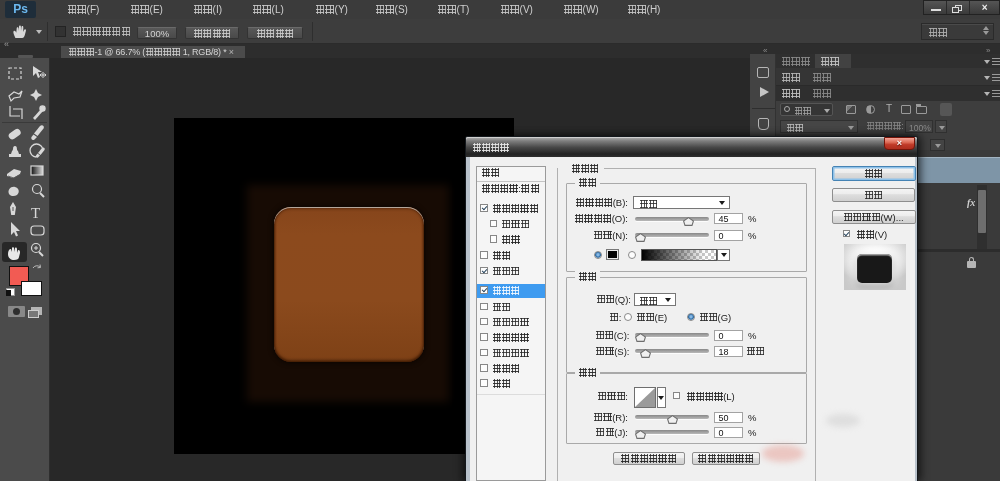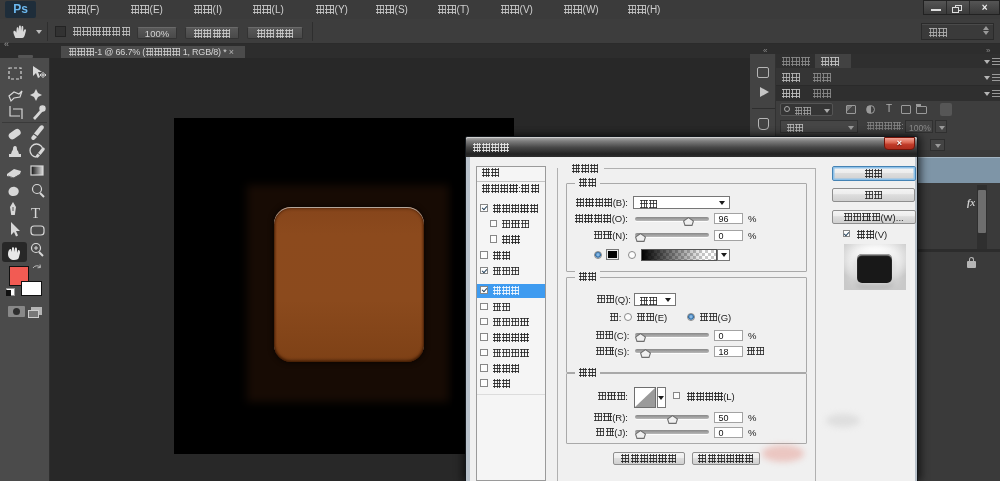--- a/index.html
+++ b/index.html
@@ -247,21 +247,21 @@
 <div class="lbl" style="left:508px;top:197.0px;width:120px"><i></i><i></i><i></i><i></i>(B):</div>
 <div class="dd" style="left:633px;top:196px;width:97px">
     <span style="position:absolute;left:5px;top:1.5px;font-size:9.5px;color:#1a1a1a"><i></i><i></i></span>
     <b></b>
   </div>
 <div class="lbl" style="left:508px;top:213.1px;width:120px"><i></i><i></i><i></i><i></i>(O):</div>
 <div class="track" style="left:634.5px;top:216.6px"></div>
 <svg class="thumb" style="left:683.2px;top:216.6px" width="10" height="8" viewBox="0 0 10 8">
     <path d="M5 .5 L9.5 3.5 L8.2 7.5 L1.8 7.5 L.5 3.5 Z" fill="#f0f0f0" stroke="#6e6e6e"></path>
   </svg>
-<div class="vbox" style="left:713.5px;top:213.1px">96</div>
+<div class="vbox" style="left:713.5px;top:213.1px">45</div>
 <div class="pct" style="left:748px;top:213.1px">%</div>
 <div class="lbl" style="left:508px;top:229.5px;width:120px"><i></i><i></i>(N):</div>
 <div class="track" style="left:634.5px;top:233.0px"></div>
 <svg class="thumb" style="left:634.5px;top:233.0px" width="10" height="8" viewBox="0 0 10 8">
     <path d="M5 .5 L9.5 3.5 L8.2 7.5 L1.8 7.5 L.5 3.5 Z" fill="#f0f0f0" stroke="#6e6e6e"></path>
   </svg>
 <div class="vbox" style="left:713.5px;top:229.5px">0</div>
 <div class="pct" style="left:748px;top:229.5px">%</div>
 <div class="rd rdon" style="left:593.5px;top:251px"></div>
 <div class="ab" style="left:606px;top:249px;width:13px;height:11px;background:#000;border:1px solid #777;box-shadow:0 0 0 1px #e8e8e8 inset"></div>

